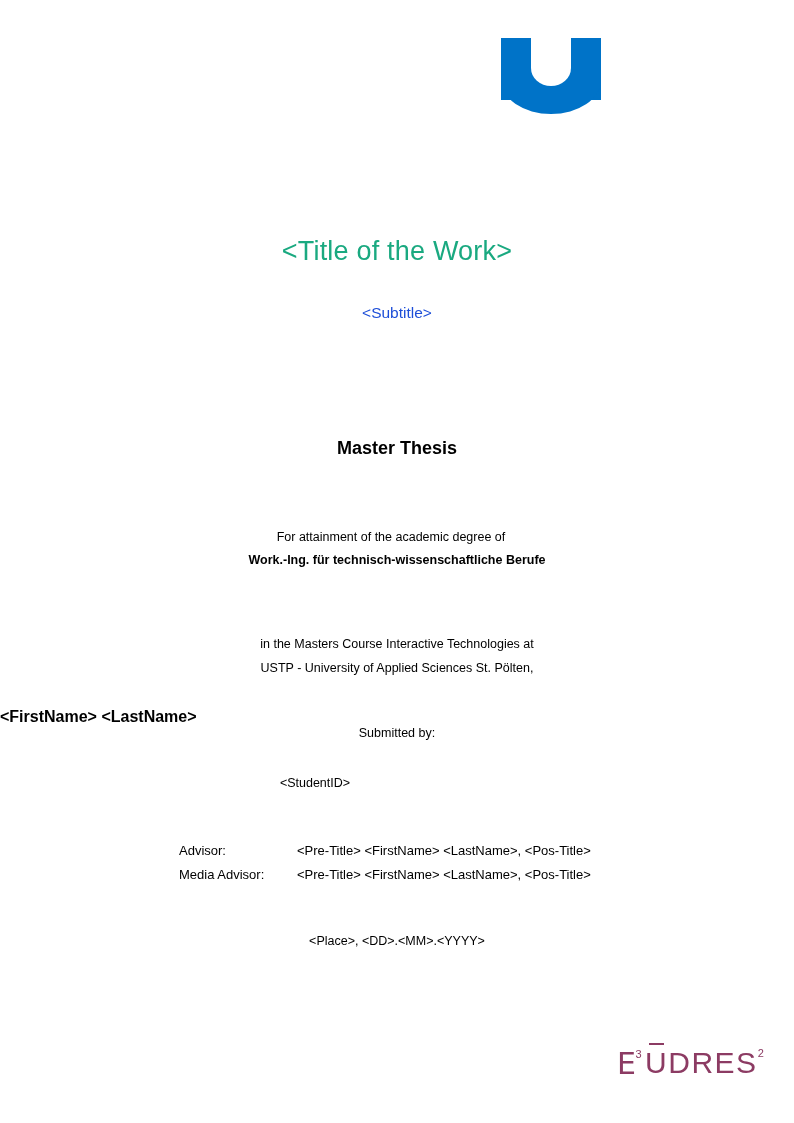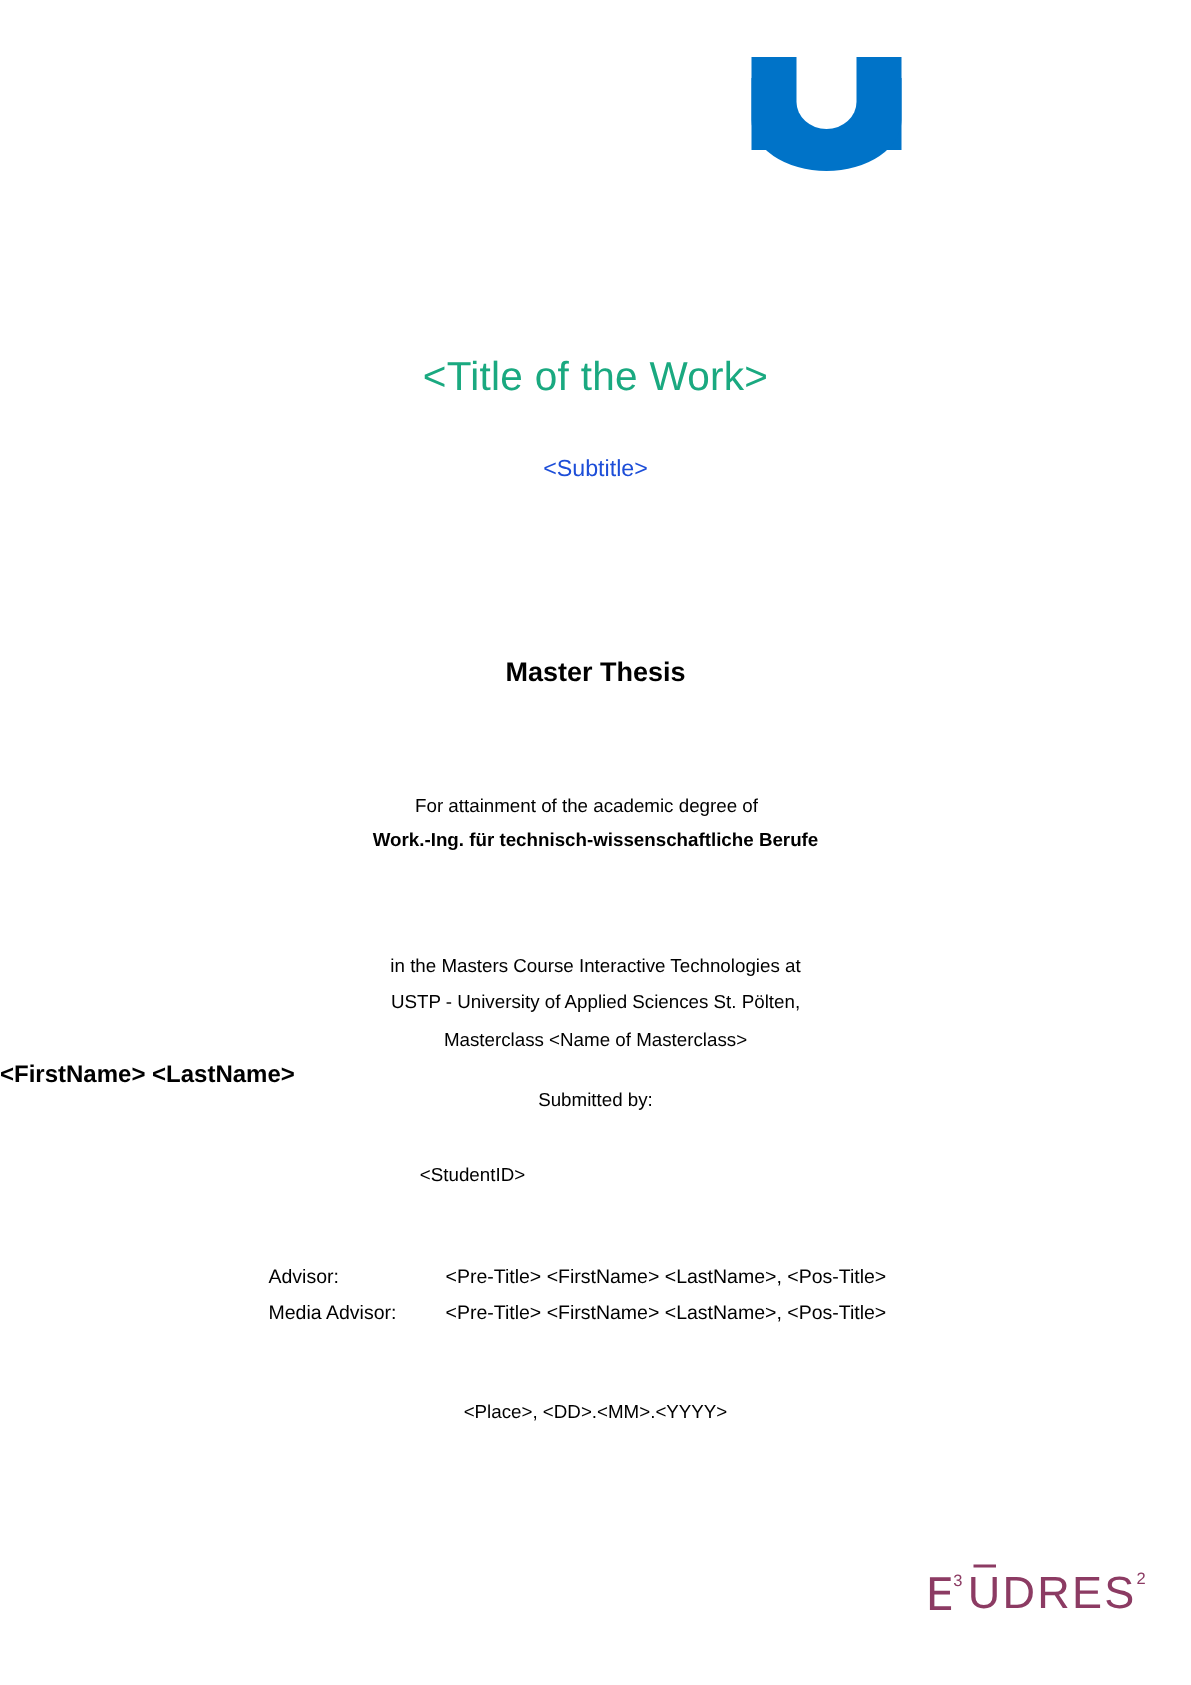--- a/index.html
+++ b/index.html
@@ -265,21 +265,20 @@
   <div class="title">&lt;Title of the Work&gt;</div>
   <div class="subtitle">&lt;Subtitle&gt;</div>
   <div class="thesis-type">Master Thesis</div>
 
   <div class="degree-line">For attainment of the academic degree of</div>
   <div class="degree-name">Work.-Ing. für technisch-wissenschaftliche Berufe</div>
 
   <div class="course-block">
     <div>in the Masters Course Interactive Technologies at</div>
     <div>USTP - University of Applied Sciences St. Pölten,</div>
-    <div>Masterclass &lt;Name of Masterclass&gt;</div>
   </div>
 
   <div class="submitted-label">Submitted by:</div>
   <div class="author-name">&lt;FirstName&gt; &lt;LastName&gt;</div>
   <div class="student-id">&lt;StudentID&gt;</div>
 
   <div class="advisors">
     <div class="advisor-row">
       <div class="advisor-label">Advisor:</div>
       <div class="advisor-value">&lt;Pre-Title&gt; &lt;FirstName&gt; &lt;LastName&gt;, &lt;Pos-Title&gt;</div>

